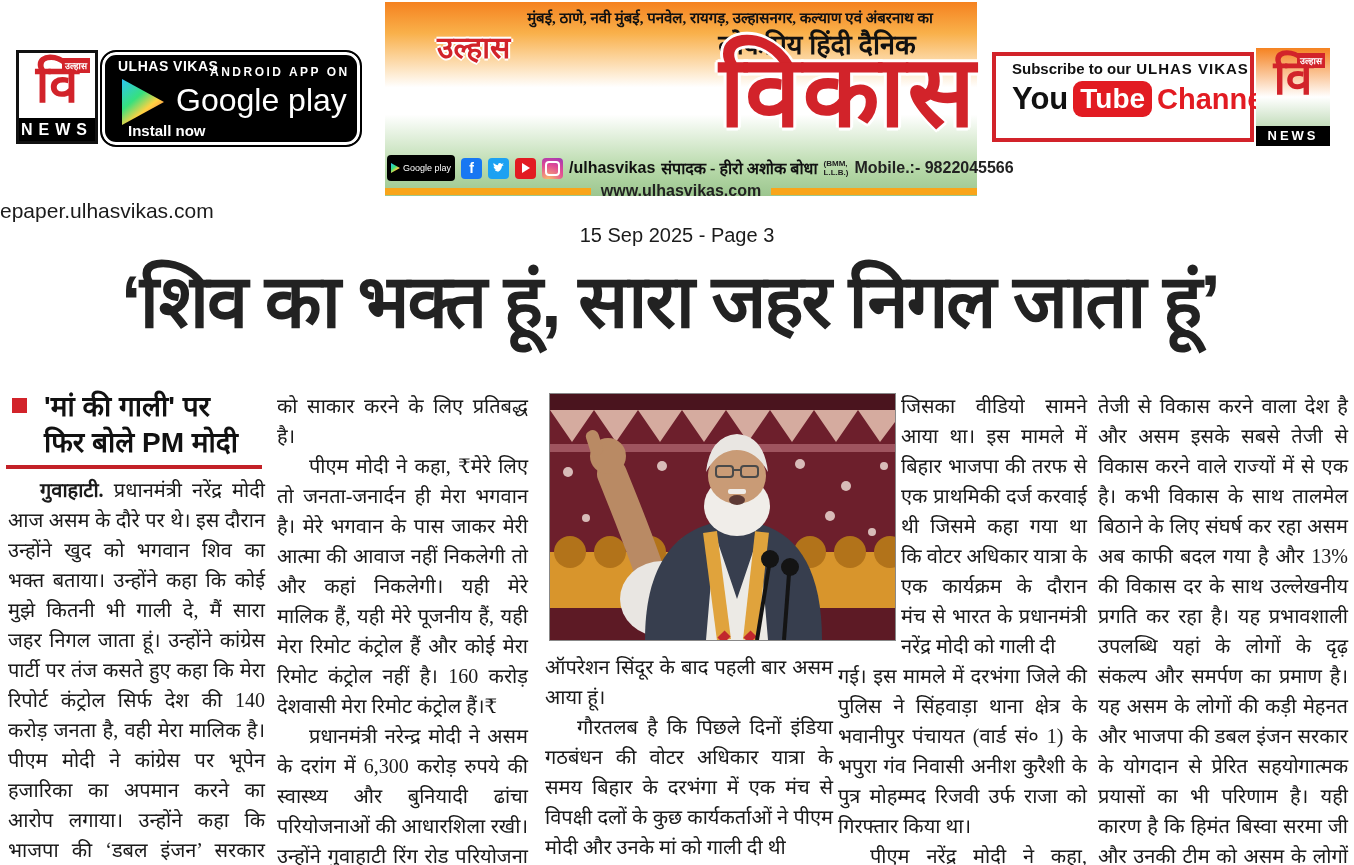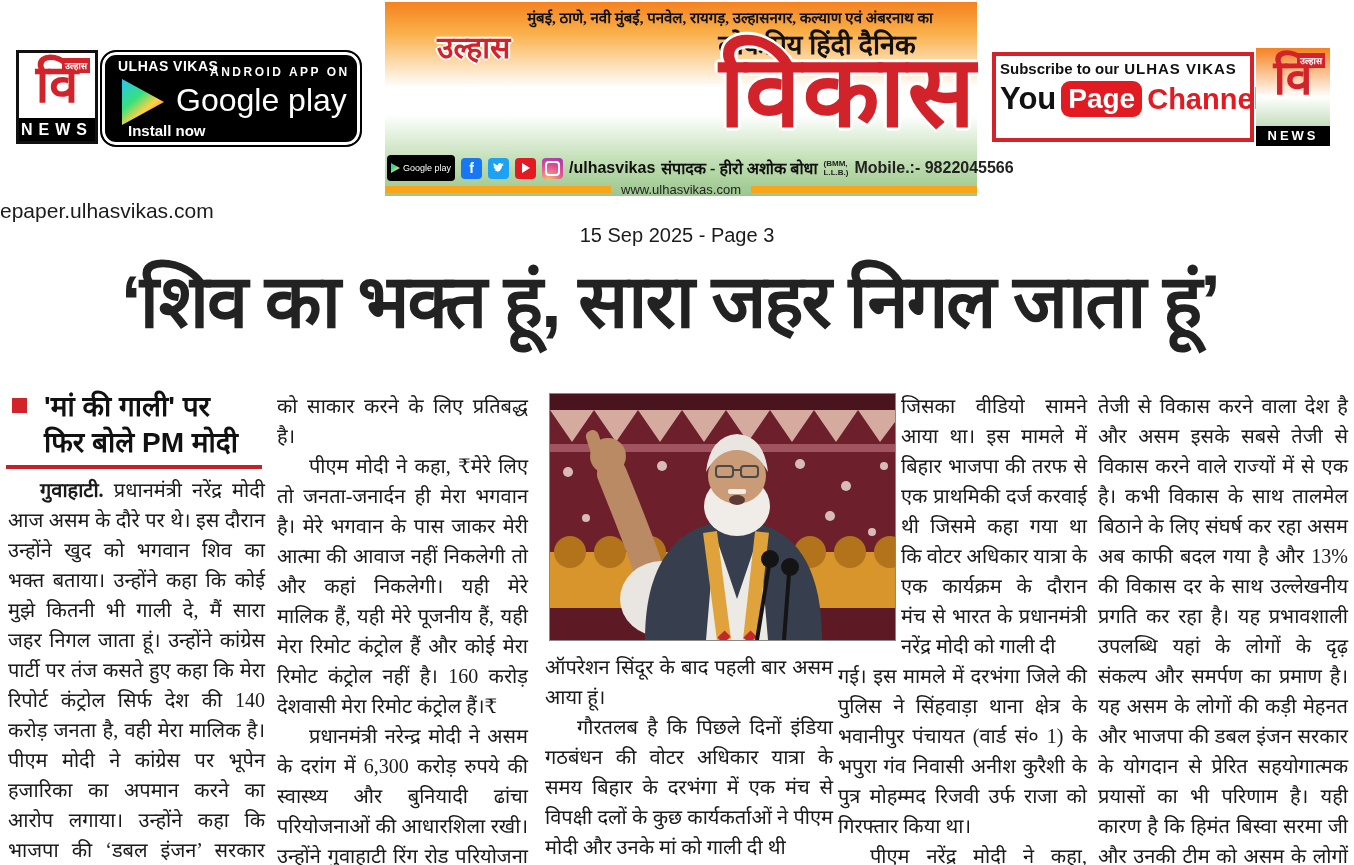--- a/index.html
+++ b/index.html
@@ -55,25 +55,25 @@
   .icon-yt{background:#e21b22;}
   .yt-tri{width:0;height:0;border-left:8px solid #fff;border-top:5px solid transparent;border-bottom:5px solid transparent;}
   .icon-ig{background:radial-gradient(circle at 30% 110%,#fdc468,#df4996 60%,#9b36b7 100%);}
   .ig-cam{width:11px;height:11px;border:2px solid #fff;border-radius:4px;}
   .handle{font-weight:800;font-size:16px;color:#111;white-space:nowrap;}
   .editor{font-weight:700;font-size:16px;color:#111;white-space:nowrap;font-family:"Liberation Serif",serif;}
   .quals{font-size:8px;font-weight:700;color:#222;}
   .mobile{margin-left:auto;font-weight:800;font-size:16px;color:#222;white-space:nowrap;}
   .www-row{position:absolute;left:0;right:0;top:180px;display:flex;align-items:center;gap:10px;}
   .www-bar{flex:1;height:7px;background:#f9a51a;}
-  .www-text{font-weight:400;font-size:13px;color:#222;font-family:"Liberation Sans",sans-serif;}
+  .www-text{font-weight:700;font-size:16px;color:#222;font-family:"Liberation Sans",sans-serif;}
 
   
   .subscribe{position:absolute;left:992px;top:52px;width:262px;height:90px;background:#fff;
-             border:4px solid #d2232a;box-sizing:border-box;padding:4px 4px;
+             border:4px solid #d2232a;box-sizing:border-box;padding:4px 16px;
              font-family:"Liberation Sans","DejaVu Sans",sans-serif;}
   .sub-line1{display:flex;align-items:baseline;gap:5px;white-space:nowrap;}
   .sub-pre{font-weight:800;font-size:15px;color:#111;}
   .sub-brand{font-weight:900;font-size:15px;letter-spacing:1px;color:#111;}
   .sub-line2{display:flex;align-items:center;gap:5px;margin-top:4px;}
   .sub-you{font-weight:900;font-size:31px;color:#111;}
   .sub-tube{background:#e21b22;color:#fff;font-weight:900;font-size:28px;line-height:36px;
             padding:0 7px;border-radius:9px;}
   .sub-channel{color:#e21b22;font-weight:900;font-size:29px;}
 
@@ -165,21 +165,21 @@
     </div>
   </div>
 
   <div class="subscribe">
     <div class="sub-line1">
       <span class="sub-pre">Subscribe to our</span>
       <span class="sub-brand">ULHAS VIKAS</span>
     </div>
     <div class="sub-line2">
       <span class="sub-you">You</span>
-      <span class="sub-tube">Page</span>
+      <span class="sub-tube">Tube</span>
       <span class="sub-channel">Channel</span>
     </div>
   </div>
 
   <div class="logo-right">
     <span class="vi-glyph">वि</span>
     <span class="ulhas-chip">उल्हास</span>
     <span class="news-bar">NEWS</span>
   </div>
 

